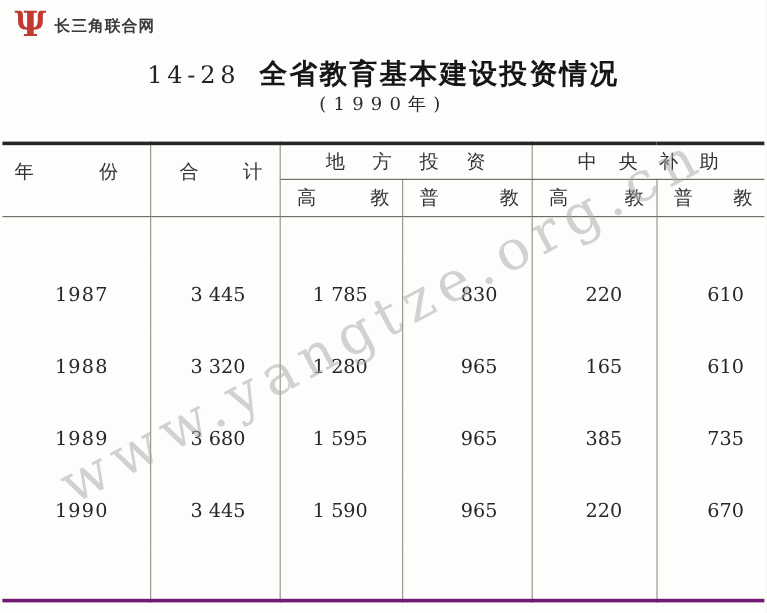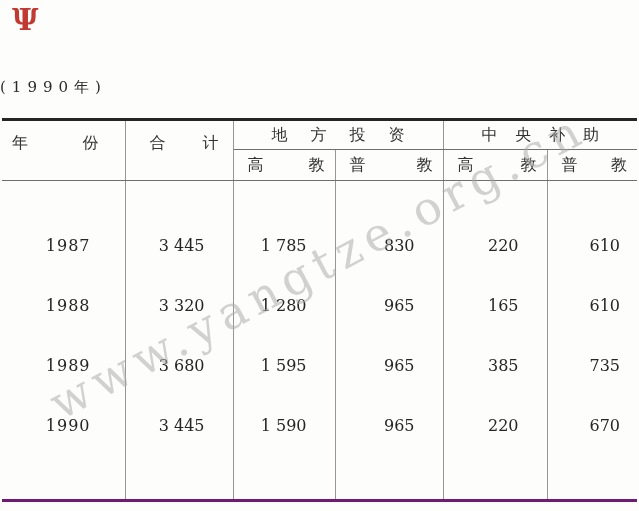--- a/index.html
+++ b/index.html
@@ -31,21 +31,21 @@
     text-align:center;white-space:nowrap;
   }
   .title-index{
     font-size:20px;letter-spacing:4px;color:#222;margin-right:16px;
   }
   .title-text{
     font-size:23px;font-weight:bold;letter-spacing:2px;color:#161616;
   }
   .subtitle{
     position:absolute;top:78px;left:0;width:100%;
-    text-align:left;font-size:15px;letter-spacing:6px;color:#2a2a2a;
+    text-align:center;font-size:15px;letter-spacing:6px;color:#2a2a2a;
   }
   .unit-note{
     position:absolute;top:81px;right:9px;
     font-size:13px;letter-spacing:2px;color:#2a2a2a;
   }
   
   .watermark{
     position:absolute;left:318px;top:266px;
     transform:translate(-50%,-50%) rotate(-28deg);
     font-family:"DejaVu Serif",serif;
@@ -100,22 +100,26 @@
   }
   td.num-cell.last{padding-right:17px;text-align:right;}
 </style>
 </head>
 <body>
 
 <div class="page">
 
   <div class="site-header">
     <span class="logo-glyph" style="color:#c03a32;">Ψ</span>
+    <span class="logo-text">长三角联合网</span>
   </div>
 
+  <div class="title-line">
+    <span class="title-index">14-28</span><span class="title-text">全省教育基本建设投资情况</span>
+  </div>
 
   <div class="subtitle">(1990年)</div>
 
 
   <div class="watermark">www.yangtze.org.cn</div>
 
   <table class="stat">
     <colgroup>
       <col style="width:123px">
         <col style="width:108px">

